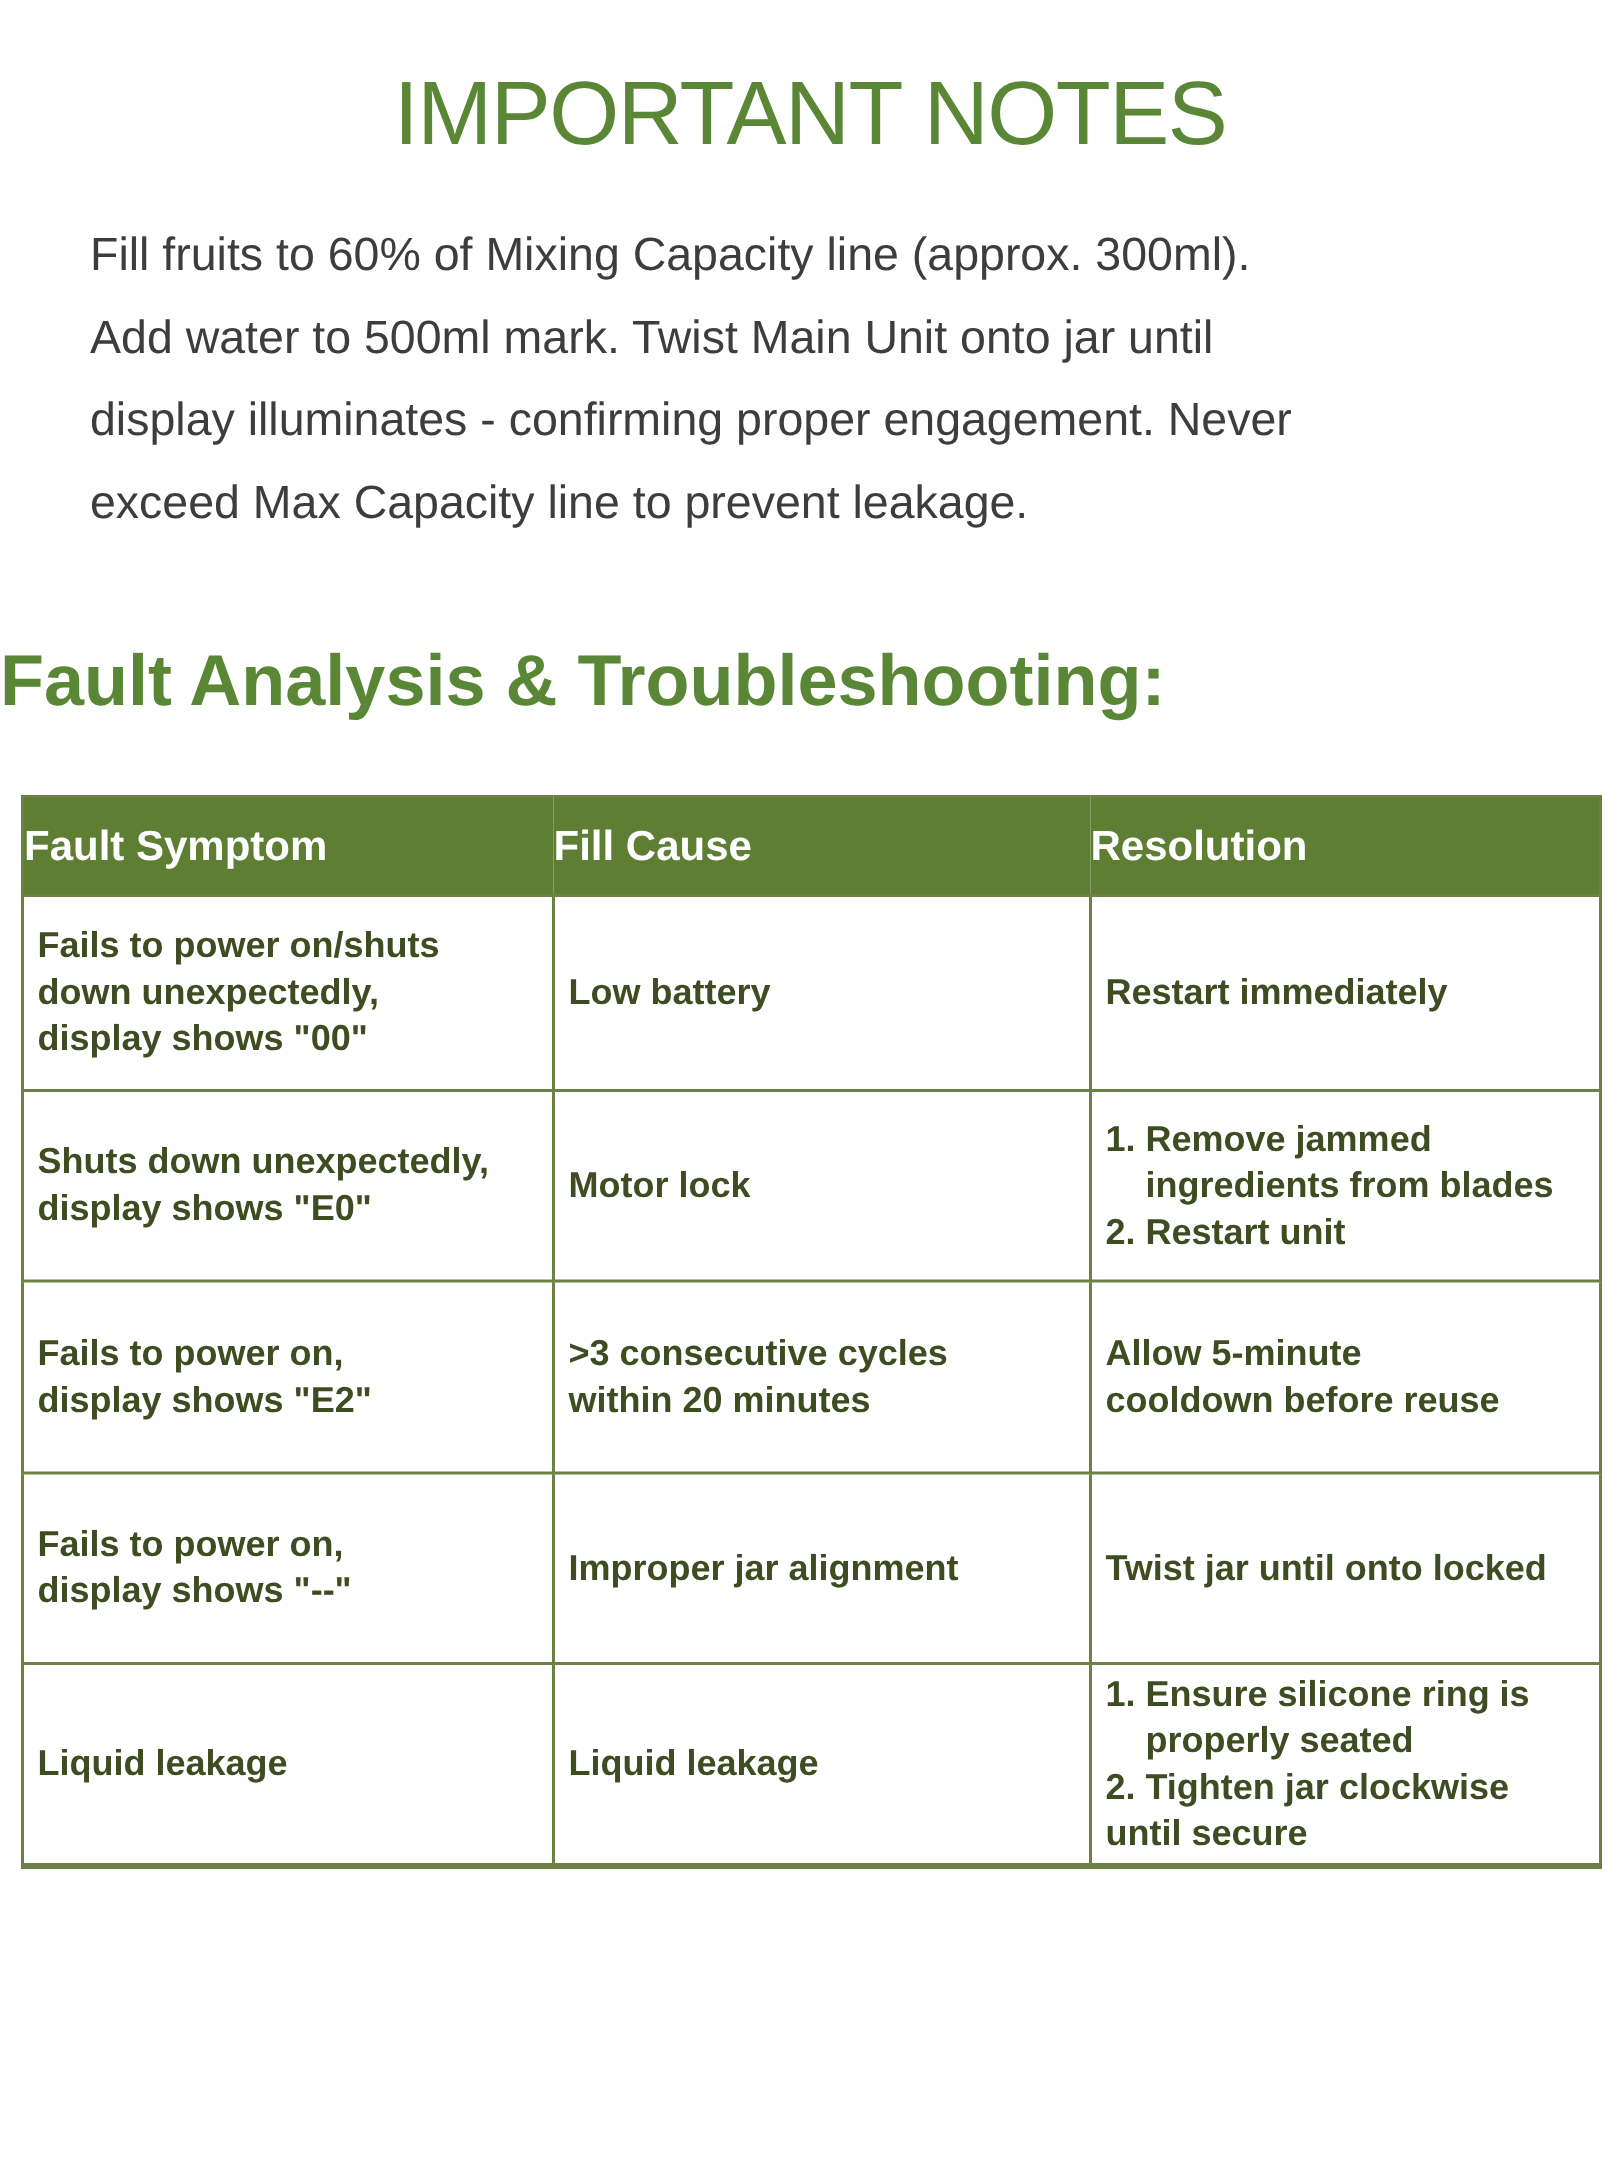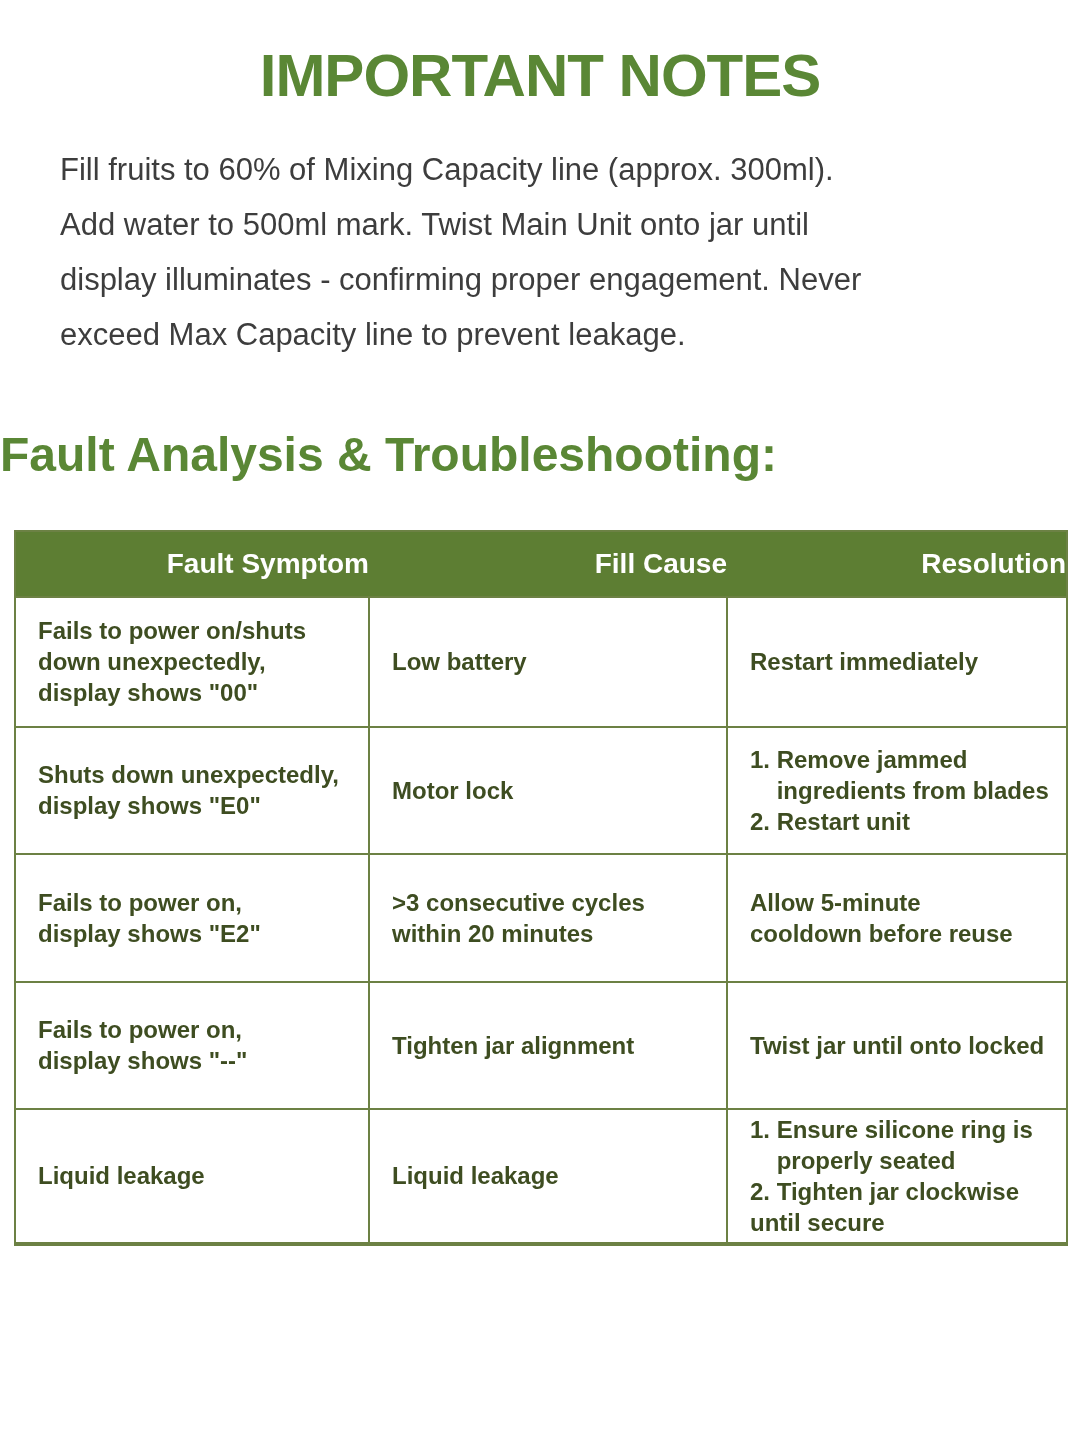--- a/index.html
+++ b/index.html
@@ -20,21 +20,21 @@
     background: var(--background);
     font-family: "Liberation Sans", sans-serif;
     overflow: hidden;
   }
   .doc { width: 1080px; }
   h1.page-title {
     margin: 46px 4px 0;
     text-align: center;
     font-size: 60px;
     line-height: 1;
-    font-weight: bold;
+    font-weight: normal;
     letter-spacing: -1px;
     color: var(--heading-green);
   }
   p.intro {
     margin: 36px 58px 0 60px;
     font-size: 31px;
     line-height: 55px;
     color: var(--body-text);
     white-space: pre-line;
   }
@@ -56,33 +56,33 @@
   }
   table.fault-table col.c1 { width: 354px; }
   table.fault-table col.c2 { width: 358px; }
   table.fault-table col.c3 { width: 340px; }
   table.fault-table th {
     background: var(--table-header-bg);
     color: var(--header-text);
     font-size: 28px;
     font-weight: bold;
     height: 66px;
-    text-align: right;
+    text-align: left;
     vertical-align: middle;
     border: none;
     padding: 0;
   }
   table.fault-table td {
     border: 2px solid var(--table-border);
     color: var(--table-text);
     font-size: 24px;
     font-weight: bold;
     line-height: 31px;
     vertical-align: middle;
-    padding: 4px 10px 4px 22px;
+    padding: 4px 10px 4px 9px;
     white-space: pre-wrap;
     background: var(--background);
   }
   tr.r1 td { height: 130px; }
   tr.r2 td { height: 127px; }
   tr.r3 td { height: 128px; }
   tr.r4 td { height: 127px; }
   tr.r5 td { height: 125px; }
 </style>
 </head>
@@ -133,21 +133,21 @@
         <td>Fails to power on,
 display shows "E2"</td>
         <td>&gt;3 consecutive cycles
 within 20 minutes</td>
         <td>Allow 5-minute
 cooldown before reuse</td>
       </tr>
       <tr class="r4">
         <td>Fails to power on,
 display shows "--"</td>
-        <td>Tighten jar alignment</td>
+        <td>Improper jar alignment</td>
         <td>Twist jar until onto locked</td>
       </tr>
       <tr class="r5">
         <td>Liquid leakage</td>
         <td>Liquid leakage</td>
         <td>1. Ensure silicone ring is
     properly seated
 2. Tighten jar clockwise
 until secure</td>
       </tr>

